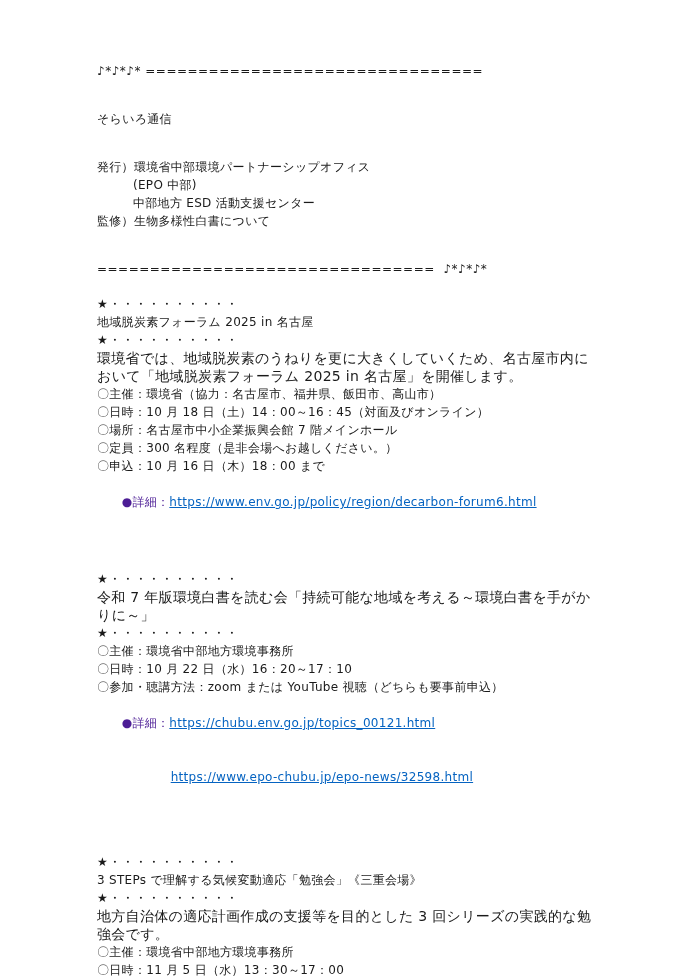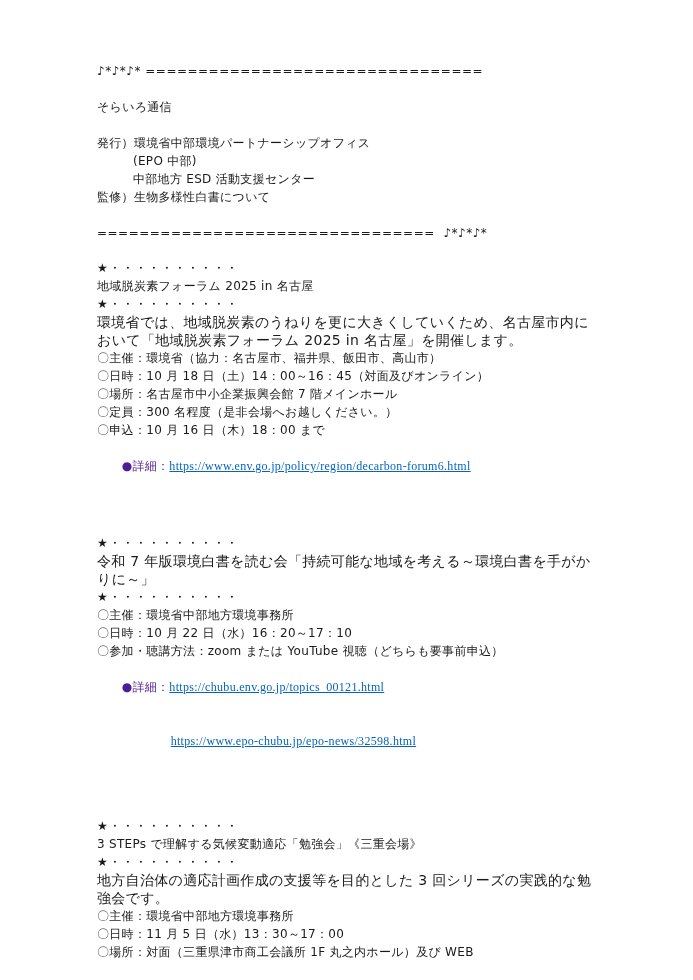--- a/index.html
+++ b/index.html
@@ -22,32 +22,31 @@
     line-height: 18px;
     white-space: pre-wrap;
     letter-spacing: 0.3px;
   }
   .para {
     font-size: 14px;
     line-height: 18px;
     letter-spacing: 0.3px;
   }
   .sep { letter-spacing: 0.5px; }
-  .mt1 { margin-top: 18px; }   
+  .mt1 { margin-top: 30px; }   
   .indent3 { padding-left: 36px; } 
   .section { margin-top: 17px; }
   .section-gap { margin-top: 41px; }
   .section-gap-lg { margin-top: 49px; }
   .star-sep { font-size: 12px; line-height: 18px; letter-spacing: 1px; }
   .link {
     color: #0563C1;
     text-decoration: underline;
     cursor: pointer;
     word-break: break-all;
-    font-family: Liberation Serif, serif;
   }
   .link-line { display: block; }
   .link-indent { padding-left: 49px; } 
   .label { color: #4c1d95; }
 </style>
 </head>
 <body>
 
 <div class="page">
 

